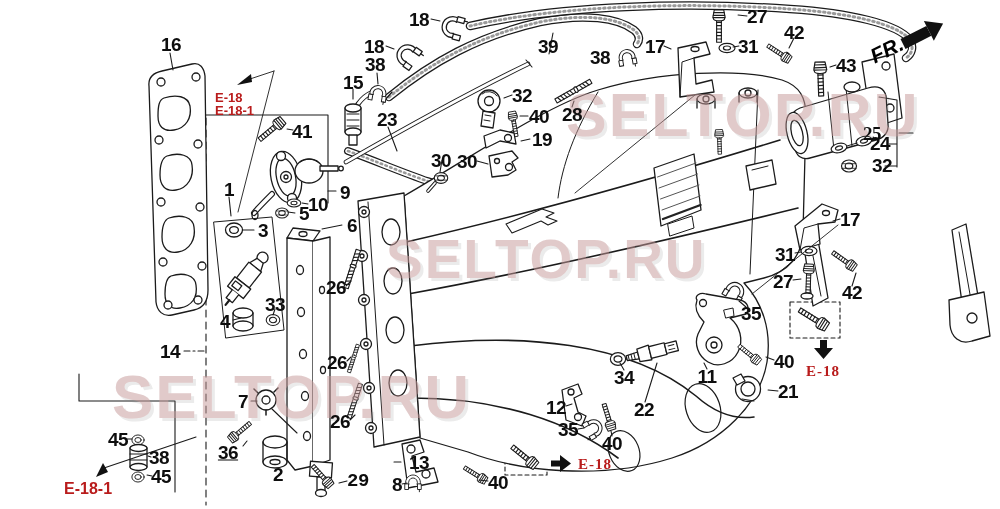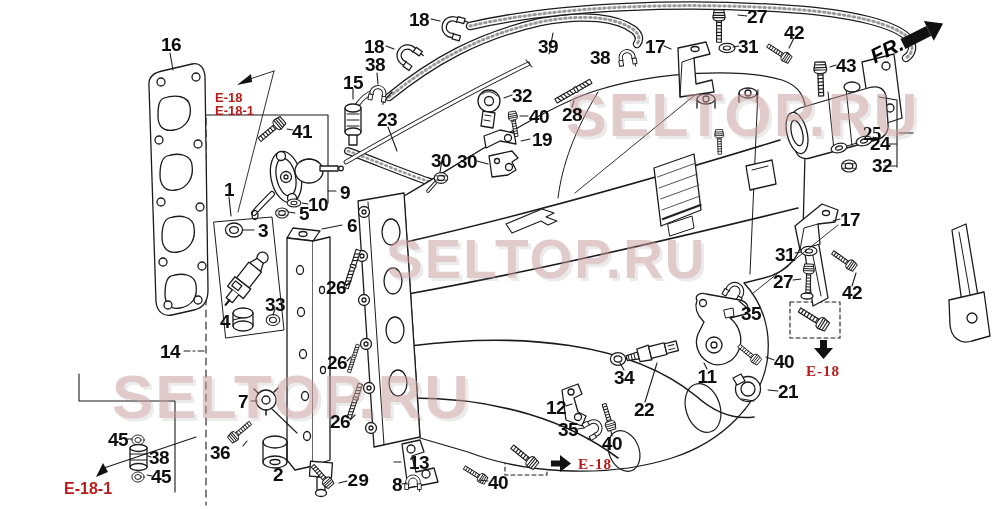--- a/index.html
+++ b/index.html
@@ -413,21 +413,21 @@
       <span class="plabel" style="left: 788px; top: 391px;">21</span>
       <span class="plabel" style="left: 624px; top: 377px;">34</span>
       <span class="plabel" style="left: 644px; top: 409px;">22</span>
       <span class="plabel" style="left: 556px; top: 407px;">12</span>
       <span class="plabel" style="left: 568px; top: 429px;">35</span>
       <span class="plabel" style="left: 612px; top: 443px;">40</span>
       <span class="plabel" style="left: 376px; top: 462px; margin-left: 43px;">13</span>
       <span class="plabel" style="left: 397px; top: 484px;">8</span>
       <span class="plabel" style="left: 498px; top: 482px;">40</span>
       <span class="plabel" style="left: 358px; top: 481px; font-family: Liberation Mono, monospace;">29</span>
-      <span class="plabel" style="left: 220px; top: 452px;">36</span>
+      <span class="plabel" style="left: 228px; top: 452px; text-decoration: underline;">36</span>
       <span class="plabel" style="left: 278px; top: 474px;">2</span>
       <span class="plabel" style="left: 243px; top: 401px;">7</span>
       <span class="plabel" style="left: 118px; top: 439px;">45</span>
       <span class="plabel" style="left: 159px; top: 457px;">38</span>
       <span class="plabel" style="left: 161px; top: 476px;">45</span>
       <span class="ref ref-small" style="left: 215px; top: 97px;">E-18</span>
       <span class="ref ref-small" style="left: 215px; top: 110px;">E-18-1</span>
       <span class="ref ref-mid" style="left: 578px; top: 464px;">E-18</span>
       <span class="ref ref-mid" style="left: 806px; top: 371px;">E-18</span>
       <span class="ref ref-bold" style="left: 64px; top: 489px;">E-18-1</span>

